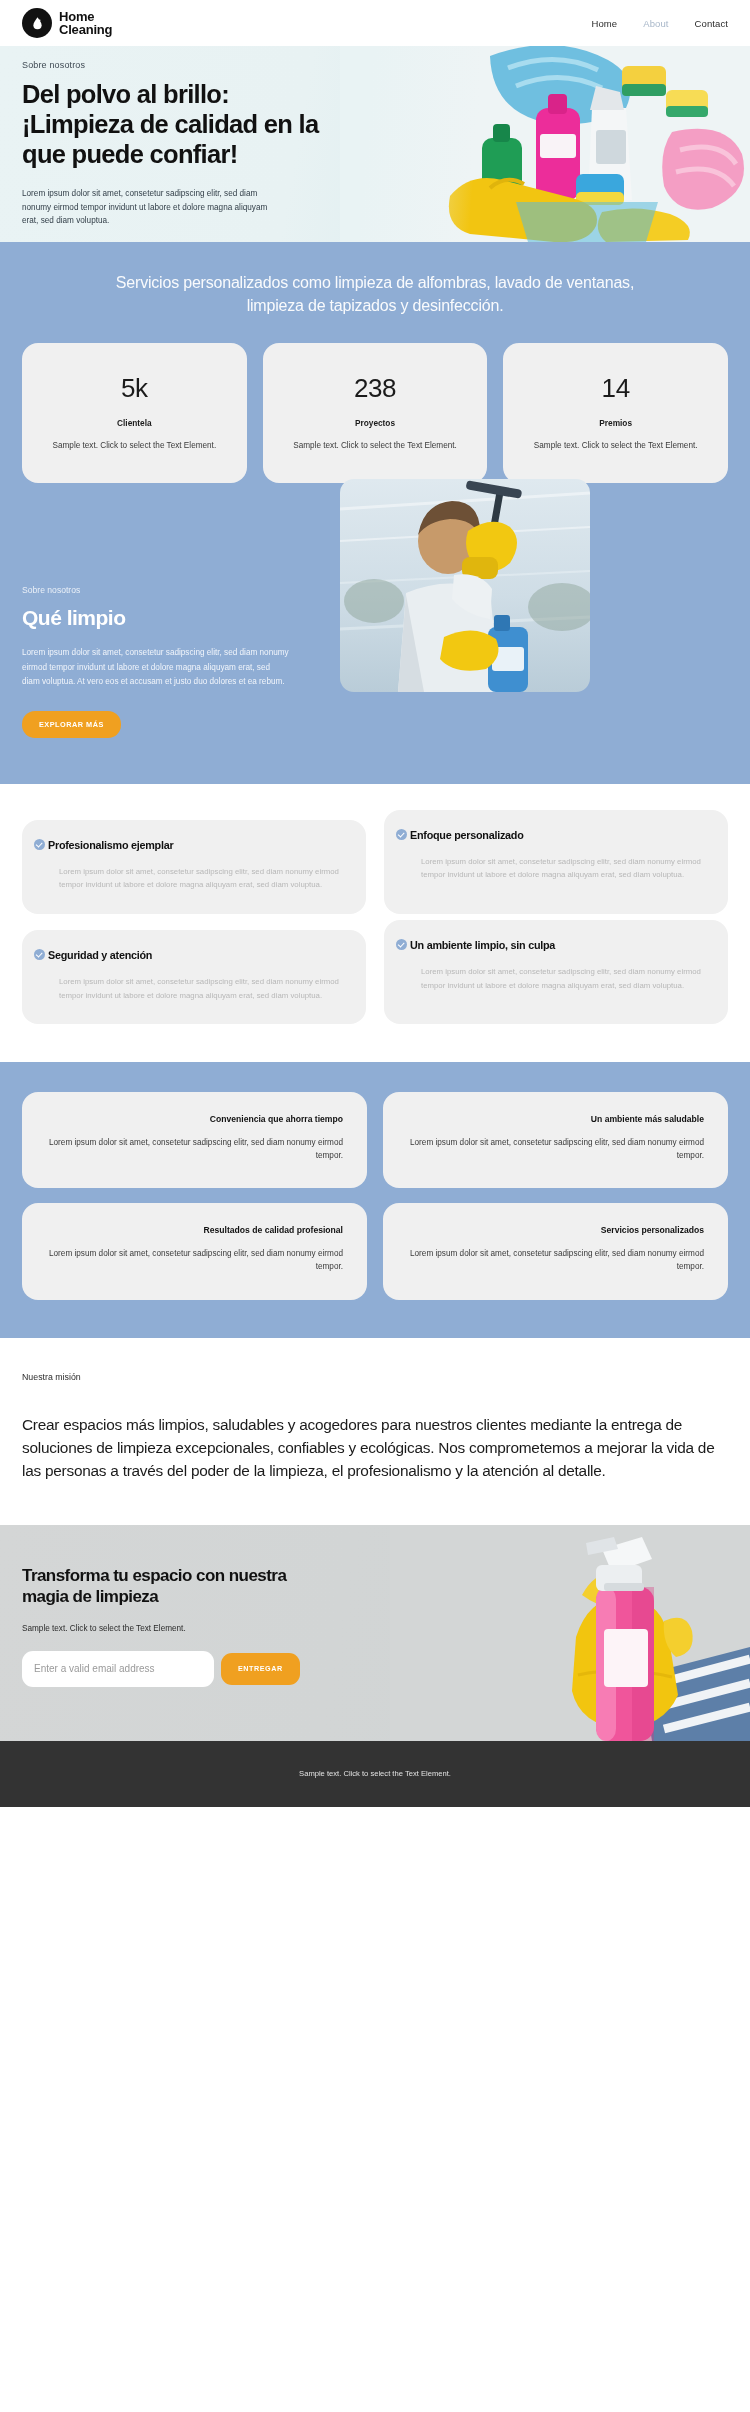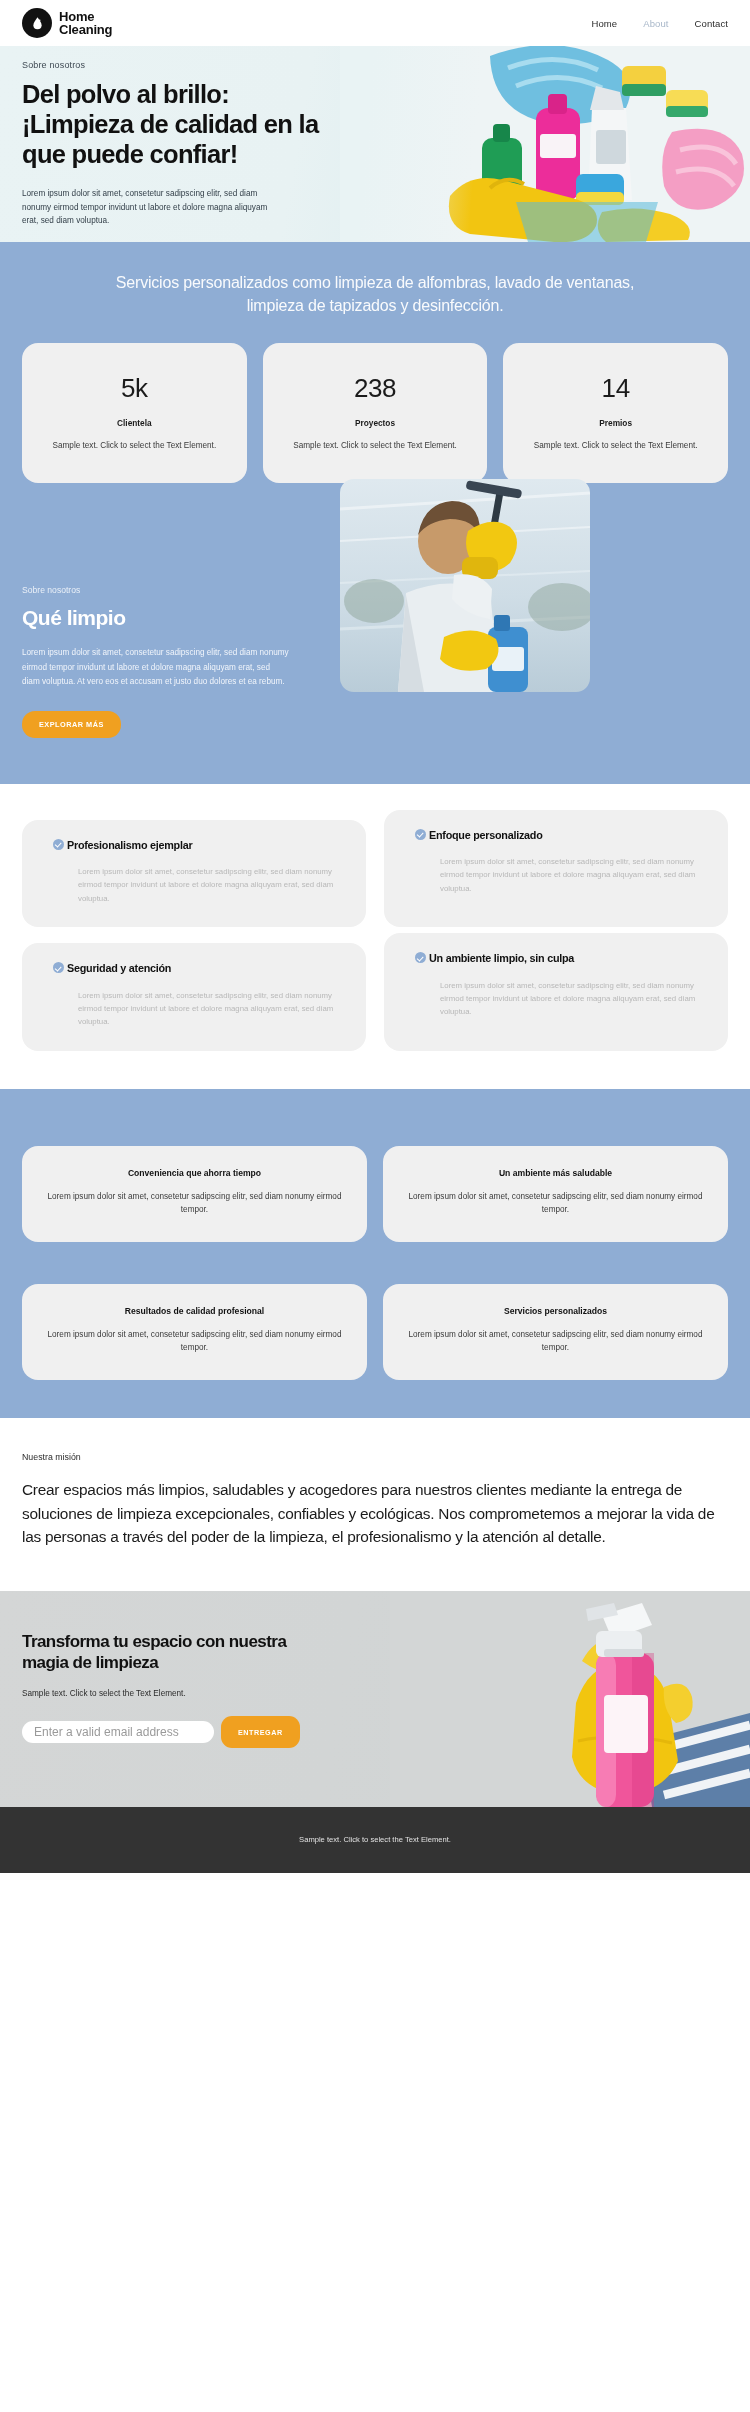--- a/index.html
+++ b/index.html
@@ -113,21 +113,21 @@
   .wwd-photo {
     width: 250px; height: 213px; border-radius: 14px; overflow: hidden;
     margin-top: -44px; position: relative; flex: 0 0 auto;
   }
 
   
   .features { background: #ffffff; padding: 36px 22px 38px; }
   .feat-grid { display: flex; flex-wrap: wrap; gap: 16px 18px; }
   .feat-card {
     width: calc(50% - 9px); background: #f0f0f0; border-radius: 16px;
-    padding: 18px 31px 22px;
+    padding: 18px 12px 22px;
   }
   .feat-card.offset { margin-top: -10px; }
   .feat-title {
     font-size: 10.8px; font-weight: 700; color: #111111;
     line-height: 1.33; letter-spacing: -0.25px; margin-bottom: 13px;
   }
   .check-icon {
     display: inline-block; width: 11px; height: 11px; border-radius: 50%;
     background: #8fadd4; position: relative; vertical-align: -1px;
     margin-right: 3px;
@@ -143,48 +143,48 @@
 
   
   .whyus { background: #8fadd4; padding: 30px 22px 38px; }
   .whyus-title {
     text-align: center; color: #ffffff; font-size: 19px; font-weight: 700;
     letter-spacing: -0.4px; margin-bottom: 26px;
   }
   .why-grid { display: flex; flex-wrap: wrap; gap: 15px 16px; }
   .why-card {
     width: calc(50% - 8px); background: #f0f0f0; border-radius: 16px;
-    padding: 22px 24px 26px; text-align: center; margin-top: 27px;
+    padding: 22px 24px 26px; text-align: right;
   }
   .why-title { font-size: 8.6px; font-weight: 700; color: #111111; margin-bottom: 12px; }
   .why-copy { font-size: 8.2px; line-height: 1.6; color: #3a3a3a; }
 
   
   .mission { background: #ffffff; padding: 34px 22px 42px; }
-  .mission-eyebrow { font-size: 8.8px; color: #2b2b2b; margin-bottom: 16px; }
+  .mission-eyebrow { font-size: 8.8px; color: #2b2b2b; margin-bottom: 31px; }
   .mission-text {
     font-size: 15.4px; line-height: 1.52; color: #1b1b1b;
     letter-spacing: -0.25px; font-weight: 400;
   }
 
   
   .cta {
     position: relative; height: 216px; overflow: hidden;
     background: linear-gradient(100deg, #d4d6d6 0%, #d2d5d5 45%, #cfd4d4 100%);
   }
   .cta-inner { position: relative; z-index: 4; padding: 40px 0 0 22px; width: 330px; }
   .cta-title {
     font-size: 17px; font-weight: 700; line-height: 1.26;
     letter-spacing: -0.55px; color: #111111; margin-bottom: 16px;
   }
   .cta-copy { font-size: 8.2px; color: #2b2b2b; margin-bottom: 18px; }
   .cta-form { display: flex; align-items: center; gap: 7px; }
   .cta-input {
-    width: 192px; height: 22px; border-radius: 11px; border: none;
-    background: #ffffff; padding: 0 12px; font-size: 12px; color: #555;
+    width: 192px; height: 36px; border-radius: 11px; border: none;
+    background: #ffffff; padding: 0 12px; font-size: 10px; color: #555;
     font-family: "Liberation Sans", sans-serif; outline: none;
   }
   .cta-input::placeholder { color: #9a9a9a; }
   .cta-submit {
     height: 32px; border-radius: 11px; background: #f0a020; border: none;
     color: #ffffff; font-size: 7.2px; font-weight: 600; letter-spacing: 0.55px;
     padding: 0 17px; cursor: pointer; font-family: "Liberation Sans", sans-serif;
   }
   .cta-photo {
     position: absolute; top: 0; right: 0; width: 360px; height: 216px;

